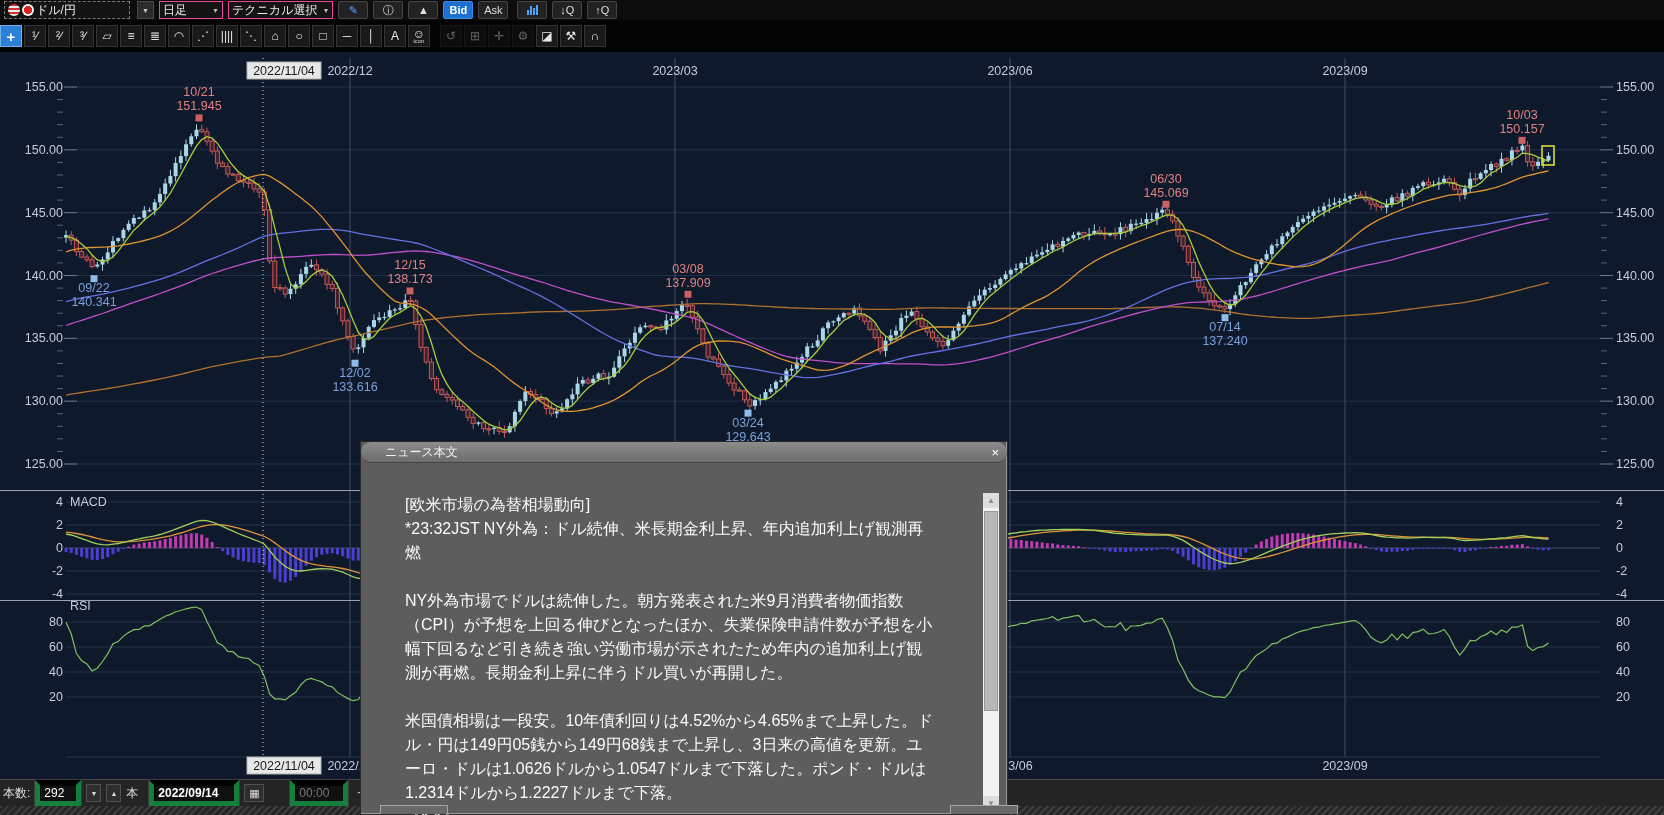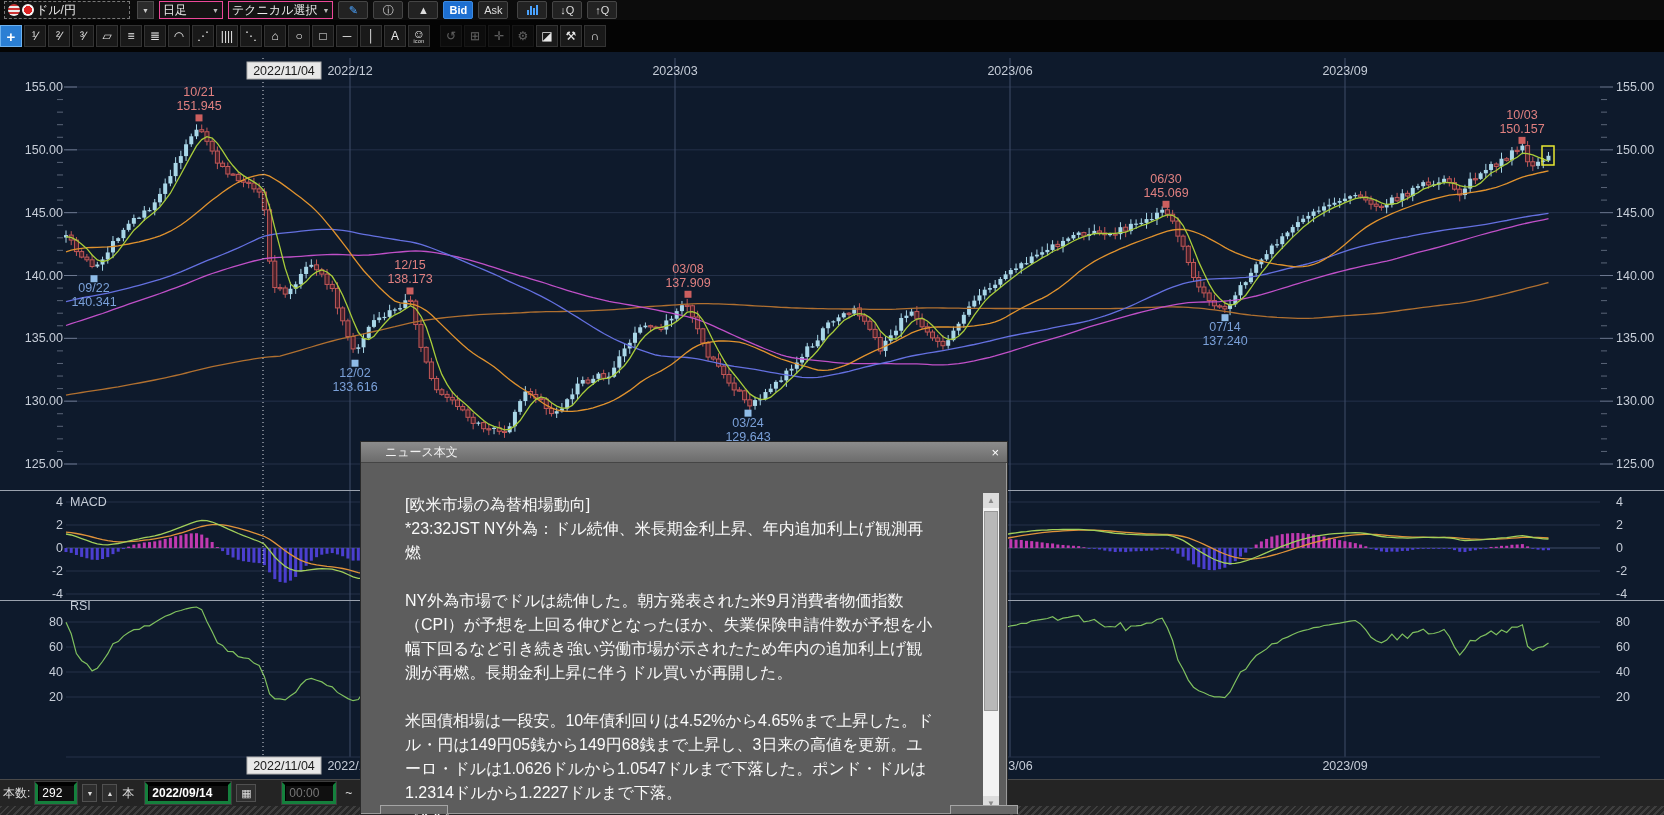--- a/index.html
+++ b/index.html
@@ -31,32 +31,32 @@
   .dtool.active{background:#2b7fd4;border-color:#6db2ef;color:#fff;font-size:15px;font-weight:bold;}
   .dtool.dim{opacity:.4;}
   .dtool .cap{font-size:5px;letter-spacing:.5px;margin-top:-1px;}
   .dtool.gap{margin-left:8px;}
   
   #chart-svg{position:absolute;left:0;top:0;z-index:1;}
   
   #bottom-bar{position:absolute;left:0;top:779px;width:100%;height:27px;background:#242424;
     border-top:1px solid #4a4a4a;display:flex;align-items:center;gap:5px;padding-left:3px;
     box-sizing:border-box;color:#ddd;font-size:12px;z-index:2;}
-  .inset{background:#101010;border:3px solid #15803d;border-top-color:#000;box-shadow:inset 1px 1px 0 #000, 0 0 0 1px #3c3c3c;
+  .inset{background:#101010;border:5px solid #15803d;border-top-color:#000;box-shadow:inset 1px 1px 0 #000, 0 0 0 1px #3c3c3c;
     color:#fff;font-size:12px;height:16px;display:flex;align-items:center;padding:0 4px;}
   .inset.dim{color:#777;}
   .sbtn{width:13px;height:16px;background:#2e2e2e;border:1px solid #505050;color:#ddd;font-size:7px;
     display:flex;align-items:center;justify-content:center;}
   #bottom-stripes{position:absolute;left:0;top:806px;width:100%;height:9px;z-index:2;
     background:repeating-linear-gradient(135deg,#3e3e3e 0 2px,#262626 2px 5px);}
   
   #news-popup{position:absolute;left:360px;top:441px;width:648px;height:374px;background:#5d5d5d;
     border:1px solid #2a2a2a;box-shadow:-1px -1px 0 #9a9a9a inset;z-index:10;box-sizing:border-box;}
   #news-titlebar{height:20px;background:linear-gradient(#8c8c8c,#6c6c6c);border-bottom:1px solid #454545;
-    display:flex;align-items:center;color:#f2f2f2;font-size:12px;padding:0 8px;}
+    display:flex;align-items:center;color:#f2f2f2;font-size:12px;padding:0 8px;border-radius:10px;}
   #news-title{margin-left:16px;}
   #news-close{margin-left:auto;color:#fff;font-size:13px;line-height:1;cursor:default;}
   #news-content{padding:12px 70px 0 20px;color:#fff;}
   #news-headline{display:flex;gap:26px;font-size:15px;font-weight:bold;line-height:1.35;}
   #news-headline .ts{white-space:nowrap;}
   #news-body{margin-top:18px;font-size:16px;line-height:1.5;white-space:pre-line;color:#fafafa;margin-left:24px;}
   #news-scrollbar{position:absolute;right:8px;top:51px;width:16px;height:318px;background:#f2f2f2;}
   .scroll-btn{position:absolute;left:0;width:16px;height:15px;background:#dcdcdc;color:#8a8a8a;
     font-size:8px;display:flex;align-items:center;justify-content:center;}
   #news-scroll-up{top:0;}

